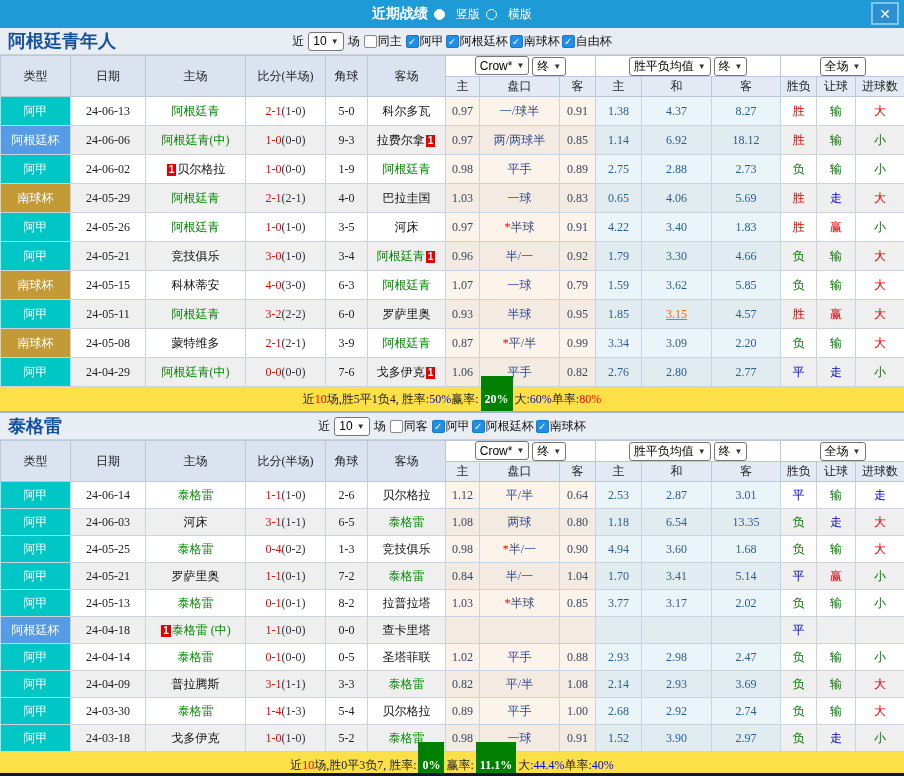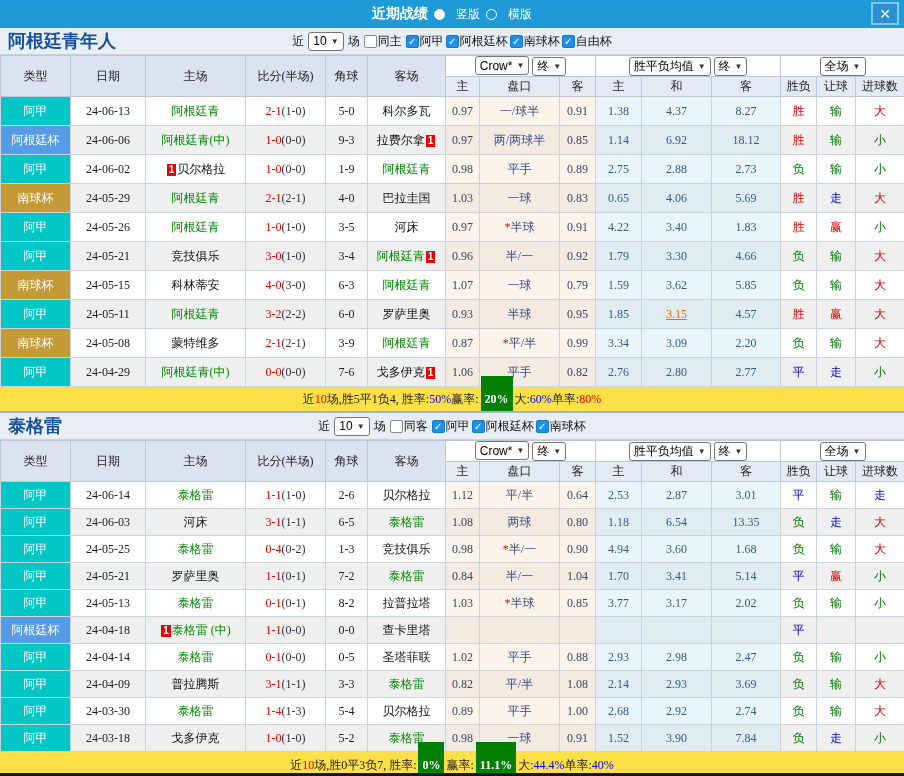--- a/index.html
+++ b/index.html
@@ -636,21 +636,21 @@
             <td class="date">24-03-18</td>
             <td class="teamcell"><span class="tk">戈多伊克</span></td>
             <td class="score"><span class="ft">1-0</span><span class="ht">(1-0)</span></td>
             <td class="corner">5-2</td>
             <td class="teamcell"><span class="tg">泰格雷</span></td>
             <td class="crow">0.98</td>
             <td class="crow hc">一球</td>
             <td class="crow">0.91</td>
             <td class="avgc">1.52</td>
             <td class="avgc">3.90</td>
-            <td class="avgc">7.84</td>
+            <td class="avgc">2.97</td>
             <td class="res resg">负</td>
             <td class="res resb">走</td>
             <td class="res resg">小</td>
           </tr>
         </tbody>
     </table>
     <div class="summary">
         <span class="sum-k">近</span>
         <span class="sum-r">10</span>
         <span class="sum-k">场,胜0平3负7, 胜率:</span>

